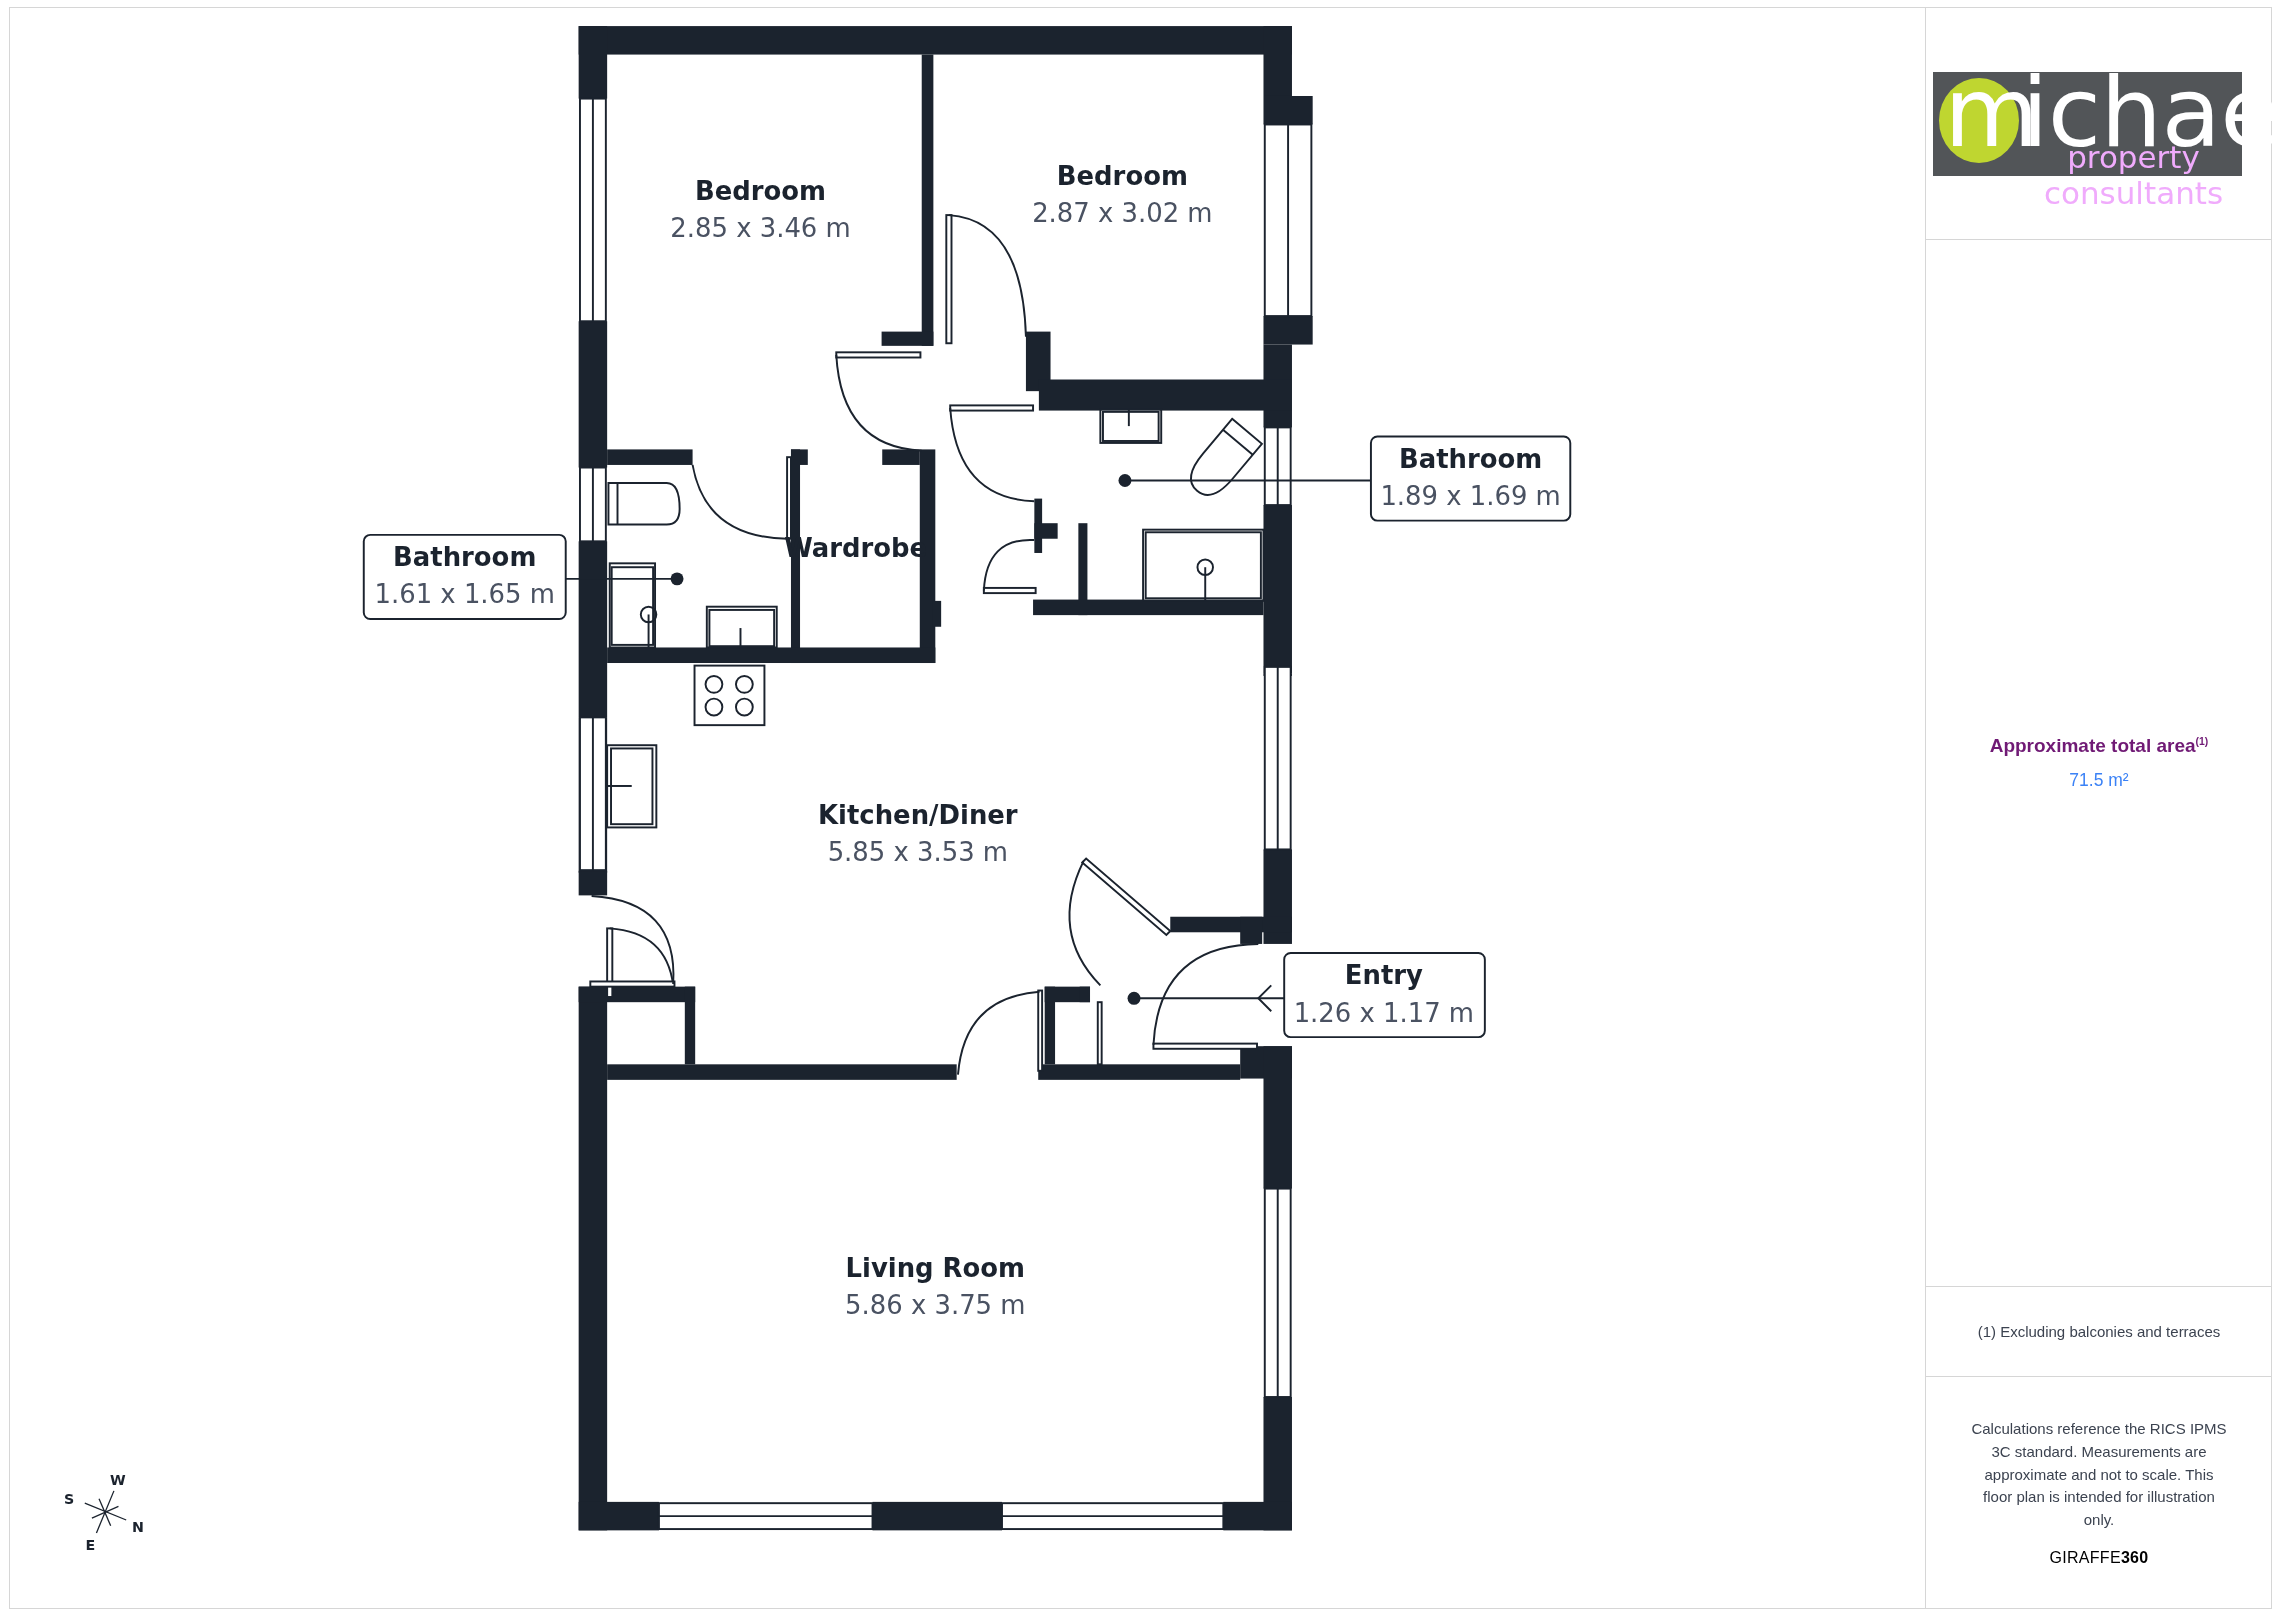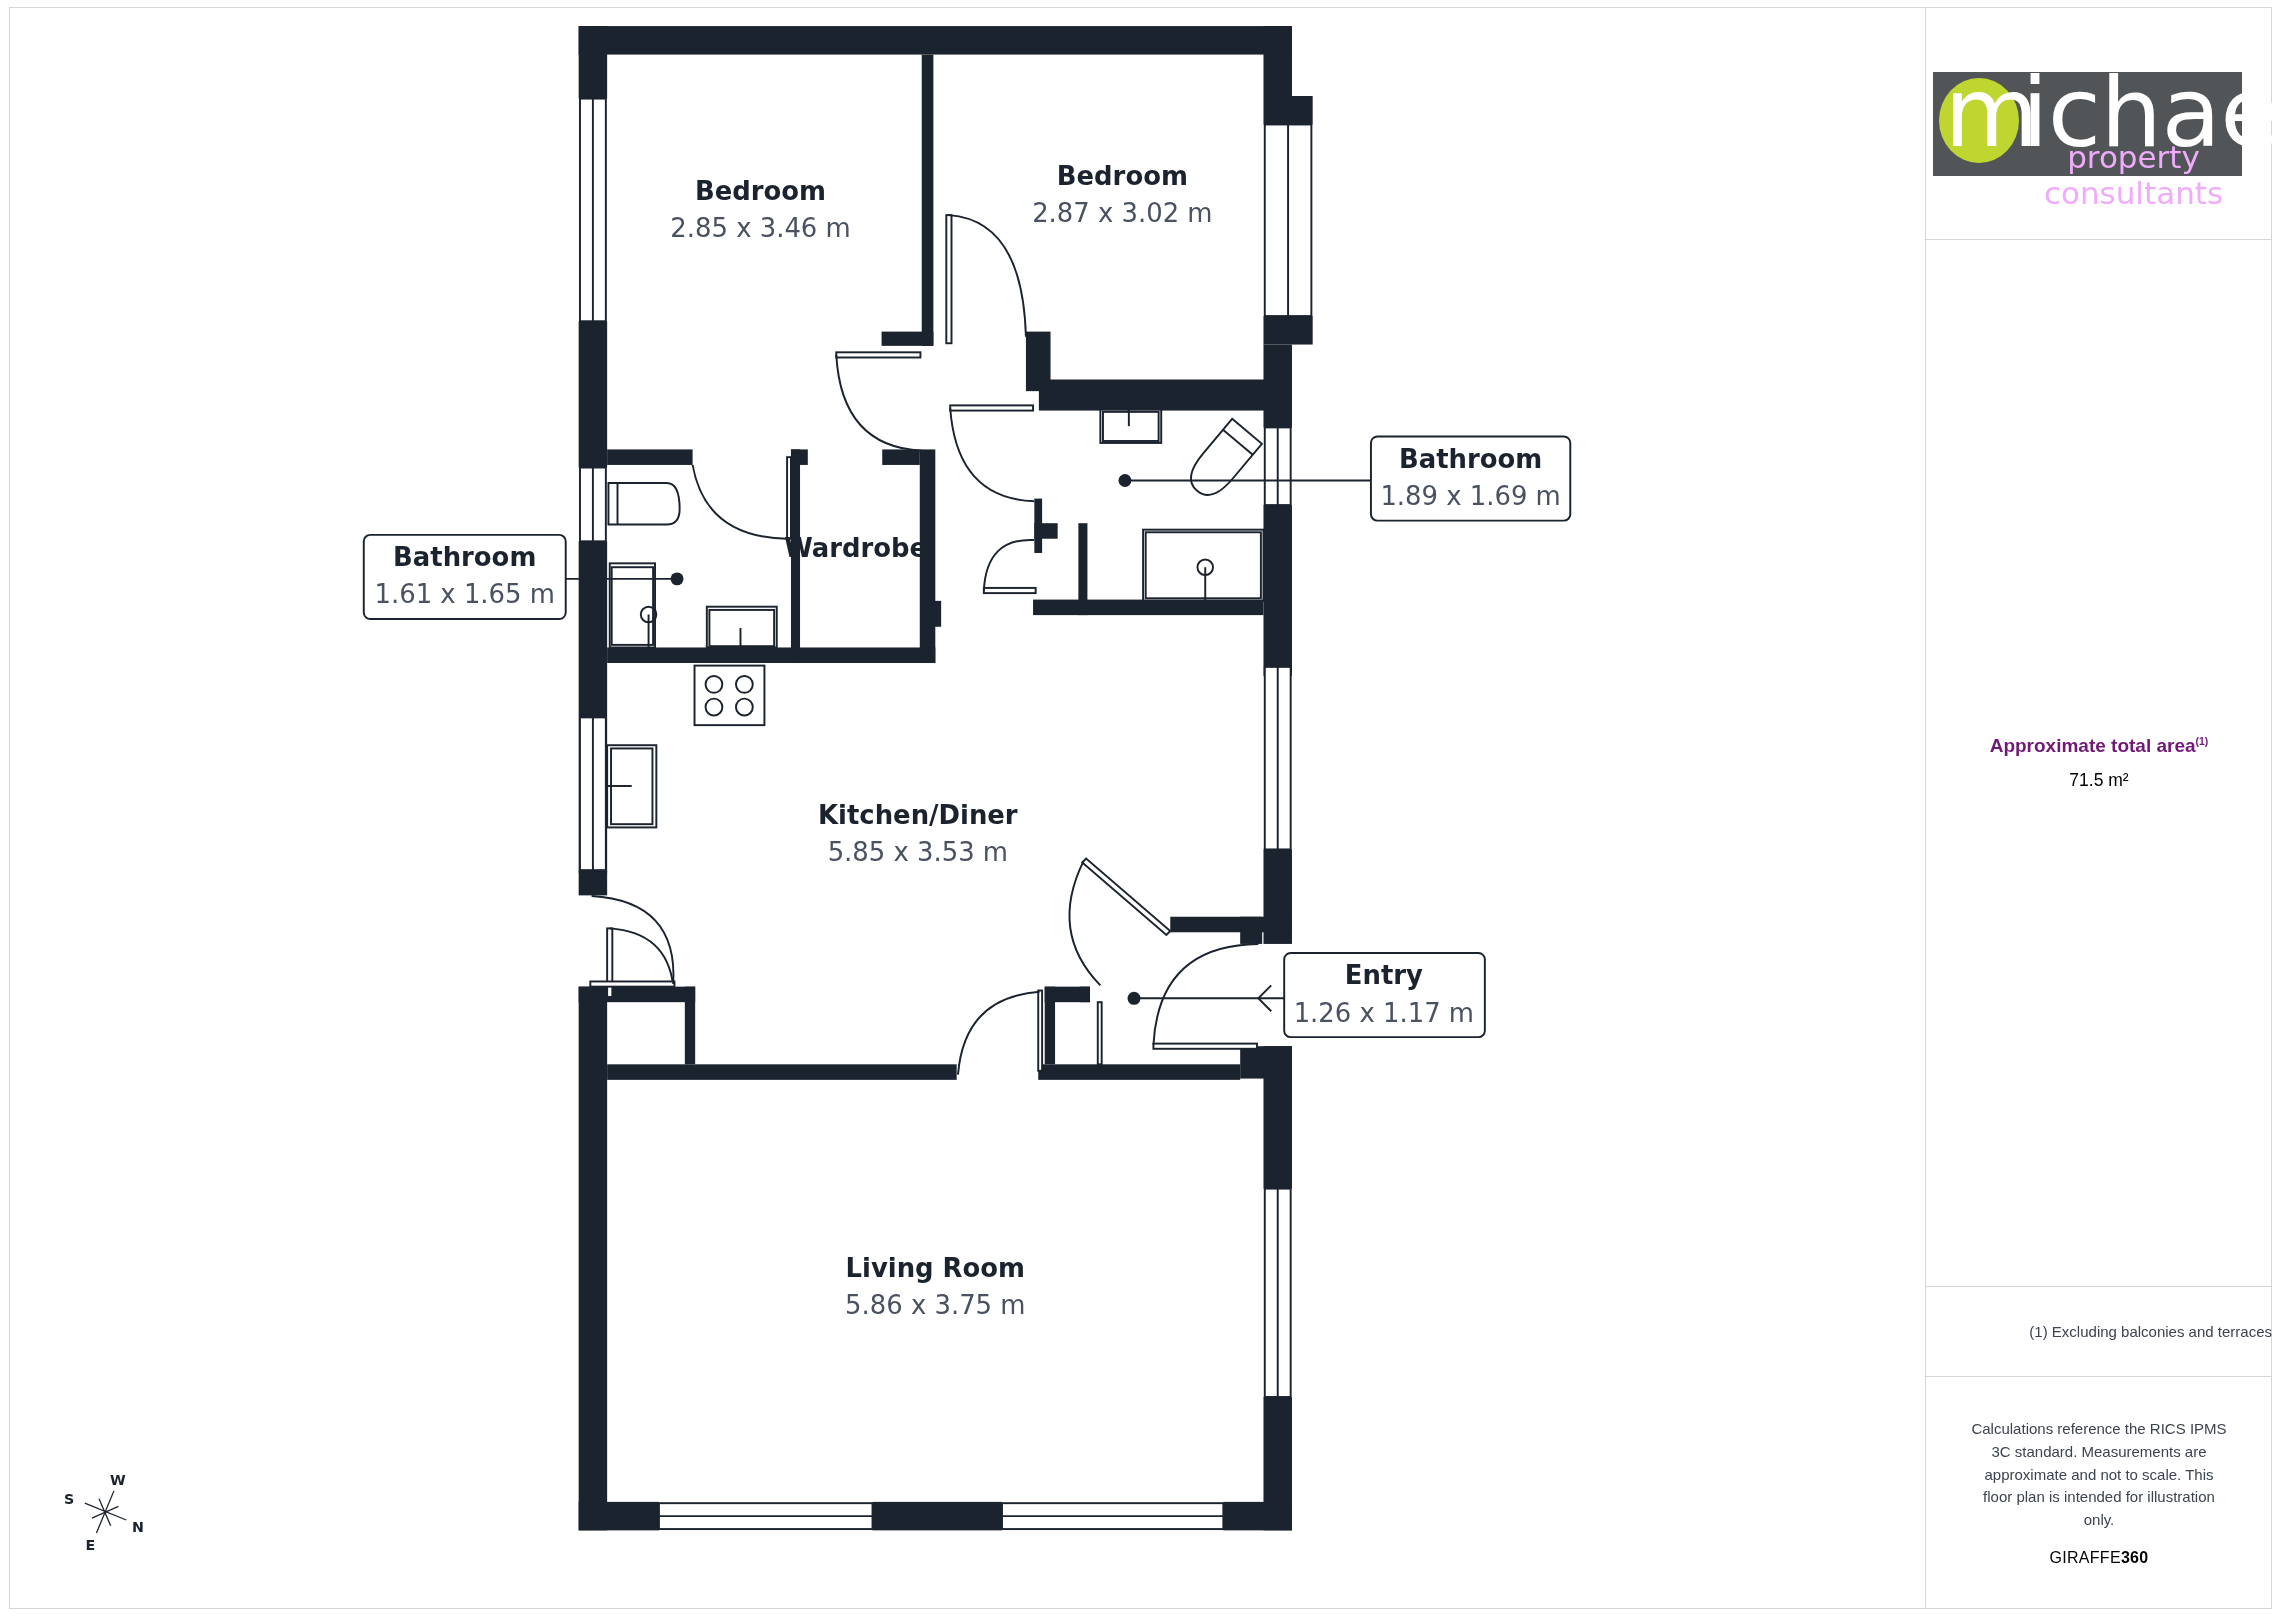--- a/index.html
+++ b/index.html
@@ -11,21 +11,21 @@
              border-left: 1.9px solid #d6d6d6; box-sizing: border-box; }
   .sb-section { position: absolute; left: 0; right: 0; border-bottom: 1.9px solid #d6d6d6; box-sizing: border-box;
                 display: flex; flex-direction: column; align-items: center; justify-content: center; text-align: center; }
   .logo { position: absolute; left: 6.5px; top: 65px; width: 309px; height: 104px; background: #525558; }
   .logo-circle { position: absolute; left: 6.5px; top: 6.5px; width: 80px; height: 85px; border-radius: 50%; background: #bfd630; }
   .logo-m { position: absolute; left: 11.7px; top: -15.5px; font-size: 97px; color: #ffffff; font-family: "DejaVu Sans", sans-serif; font-weight: normal; letter-spacing: -1.3px; }
   .logo-rest { position: absolute; left: 89px; top: -15.5px; font-size: 97px; color: #ffffff; font-family: "DejaVu Sans", sans-serif; letter-spacing: -0.6px; }
   .logo-tag { position: absolute; left: 93px; top: 67px; font-size: 31px; color: #f0abfc; font-family: "DejaVu Sans", sans-serif; letter-spacing: 0; }
   .area-title { font-size: 19px; font-weight: bold; color: #701a75; }
   .area-title sup { font-size: 10.4px; }
-  .area-value { font-size: 17.5px; color: #000000; margin-top: 13px; }
+  .area-value { font-size: 17.5px; color: #3b82f6; margin-top: 13px; }
   .footnote { font-size: 15px; color: #3c4350; }
   .disclaimer { font-size: 15px; line-height: 22.7px; color: #3c4350; width: 259px; }
   .brand { margin-top: 17px; font-size: 16px; letter-spacing: 0.3px; color: #000000; }
   .brand b { font-weight: bold; }
   svg text { font-family: "DejaVu Sans", sans-serif; }
   .rname { font-size: 40px; font-weight: bold; fill: #1b232e; text-anchor: middle; }
   .rdim { font-size: 40px; fill: #4a5262; text-anchor: middle; }
   .wall { fill: #1b232e; }
   .thin { fill: none; stroke: #1b232e; stroke-width: 3; }
   .win { fill: #ffffff; stroke: #1b232e; stroke-width: 3; }
@@ -296,21 +296,21 @@
     </div>
   </div>
 
   <div class="sb-section" style="top:233px;height:1047px;">
     <div class="area-title">
       <span>Approximate total area</span><sup>(1)</sup>
     </div>
     <div class="area-value">71.5 m²</div>
   </div>
 
-  <div class="sb-section" style="top:1281px;height:89px;align-items:flex-end;">
+  <div class="sb-section" style="top:1281px;height:89px;">
     <div class="footnote">(1) Excluding balconies and terraces</div>
   </div>
 
   <div class="sb-section" style="top:1370px;height:232px;border-bottom:none;align-items:center;">
     <div class="disclaimer">Calculations reference the RICS IPMS 3C standard. Measurements are approximate and not to scale. This floor plan is intended for illustration only.</div>
     <div class="brand"><span>GIRAFFE</span><b>360</b></div>
   </div>
 </div>
 
 

